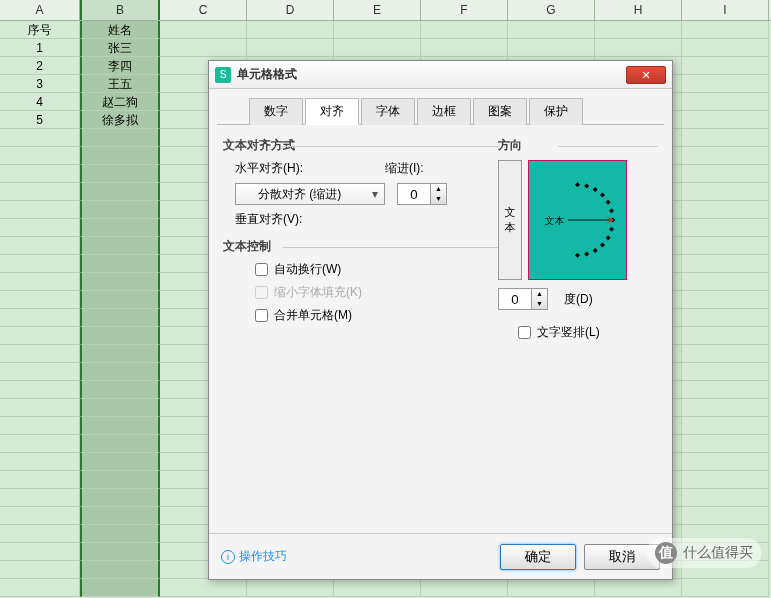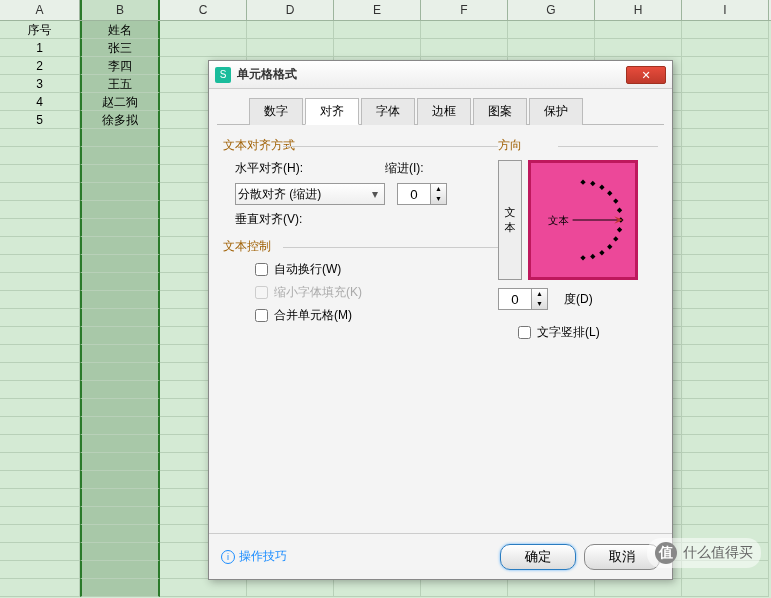--- a/index.html
+++ b/index.html
@@ -22,49 +22,49 @@
 .titlebar .icon { width: 16px; height: 16px; background: #1abc9c; border-radius: 2px; margin-right: 6px; display:flex; align-items:center; justify-content:center; color:#fff; font-size:10px; }
 .titlebar .title { flex: 1; font-weight: bold; color: #333; }
 .titlebar .close { width: 40px; height: 18px; background: linear-gradient(#e74c3c,#c0392b); border: 1px solid #a03020; border-radius: 2px; color: #fff; text-align: center; line-height: 16px; font-size: 11px; cursor: pointer; }
 
 .tabs { display: flex; margin: 8px 8px 0 8px; border-bottom: 1px solid #bbb; padding-left: 32px; }
 .tab { padding: 4px 14px; border: 1px solid #bbb; border-bottom: none; background: #e8e8e8; margin-right: 2px; cursor: pointer; position: relative; top: 1px; }
 .tab.active { background: #fff; border-bottom: 1px solid #fff; }
 
 .body { padding: 12px 14px; }
 .fieldset { border: none; margin-bottom: 10px; }
-.fieldset .legend { color: #a16207; margin-bottom: 6px; position: relative; }
+.fieldset .legend { color: #404040; margin-bottom: 6px; position: relative; font-weight: bold; }
 .fieldset .legend::after { content: ''; position: absolute; left: 60px; right: 0; top: 50%; height: 1px; background: #ccc; }
 
 .row { display: flex; align-items: center; margin: 6px 0 6px 12px; }
 .lbl { width: 80px; }
-.combo { width: 150px; height: 22px; border: 1px solid #999; background: linear-gradient(#fff,#eee); display: flex; align-items: center; padding: 0 2px; cursor: pointer; position: relative; }
+.combo { width: 150px; height: 22px; border: 1px solid #999; background: linear-gradient(#fff,#eee); display: flex; align-items: center; padding: 0 22px; cursor: pointer; position: relative; }
 .combo::after { content: '▾'; position: absolute; right: 6px; color: #555; }
 .spin { width: 34px; height: 22px; border: 1px solid #999; text-align: center; background: #fff; }
 .spinbtn { width: 16px; height: 22px; display: flex; flex-direction: column; border: 1px solid #999; border-left: none; background: linear-gradient(#fff,#ddd); }
 .spinbtn span { flex: 1; font-size: 7px; text-align: center; line-height: 10px; cursor: pointer; }
 
 .chk { display: flex; align-items: center; margin: 6px 0 6px 12px; padding-left: 20px; }
 .chk input { margin-right: 6px; }
 .chk.disabled { color: #aaa; }
 
 .two-col { display: flex; }
 .left-col { flex: 1; }
 .right-col { width: 160px; }
 
 .orient-box { display: flex; gap: 6px; margin-top: 6px; }
 .vert-text { width: 24px; height: 120px; border: 1px solid #999; background: #eee; display: flex; flex-direction: column; align-items: center; justify-content: center; font-size: 11px; }
-.dial { width: 110px; height: 120px; border: 3px solid #be185d; background: #ec4899; position: relative; }
+.dial { width: 99px; height: 120px; border: 1px solid #be185d; background: #14b8a6; position: relative; }
 .dial svg { width: 100%; height: 100%; }
 .deg-row { display: flex; align-items: center; margin-top: 8px; }
 
 .footer { position: absolute; bottom: 0; left: 0; right: 0; height: 46px; border-top: 1px solid #ccc; display: flex; align-items: center; padding: 0 12px; background: #f4f4f4; }
 .tips { color: #1a8cff; display: flex; align-items: center; gap: 4px; cursor: pointer; flex: 1; }
 .tips .ticon { width: 14px; height: 14px; border: 1.5px solid #1a8cff; border-radius: 50%; display:inline-flex; align-items:center; justify-content:center; font-size:9px; }
-.btn { width: 76px; height: 26px; border: 1px solid #888; background: linear-gradient(#fff,#ddd); margin-left: 8px; cursor: pointer; border-radius: 10px; }
+.btn { width: 76px; height: 26px; border: 1px solid #888; background: linear-gradient(#fff,#ddd); margin-left: 8px; cursor: pointer; border-radius: 2px; }
 .btn.primary { border: 1px solid #2a7cc0; box-shadow: 0 0 3px #5ab0ff; }
 
 .watermark { position: absolute; right: 10px; bottom: 30px; display:flex; align-items:center; gap:6px; color:#666; font-size:14px; background:rgba(255,255,255,0.5); padding:4px 8px; border-radius:14px; z-index:50; }
 .watermark .circ { width:22px; height:22px; border-radius:50%; background:#888; color:#fff; display:flex; align-items:center; justify-content:center; font-weight:bold; }
 </style>
 </head>
 <body>
 
 <div class="sheet">
   <div class="col-headers">

